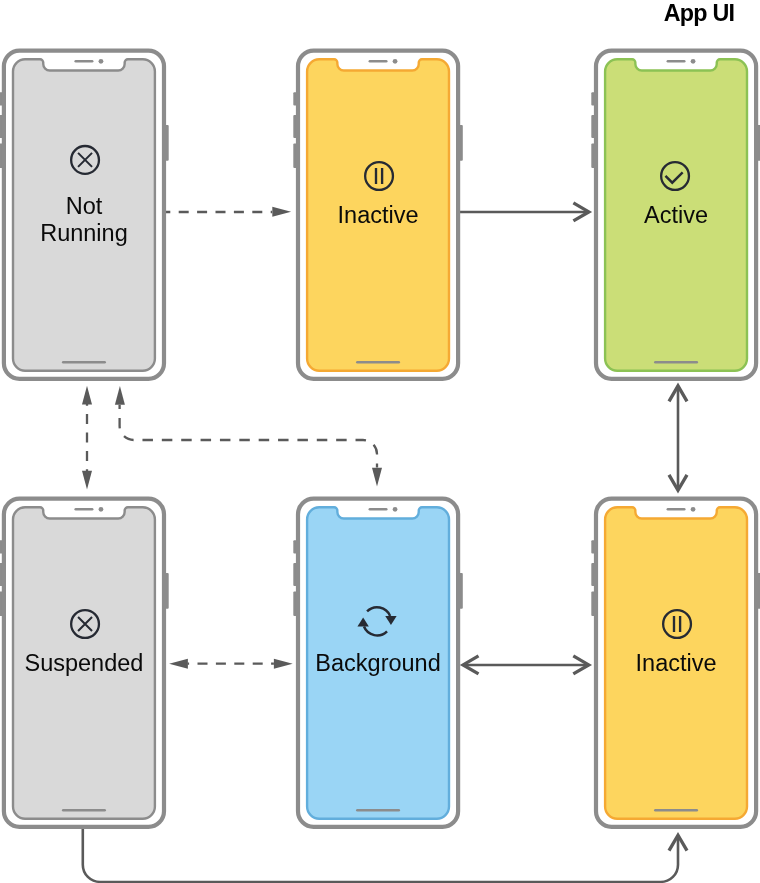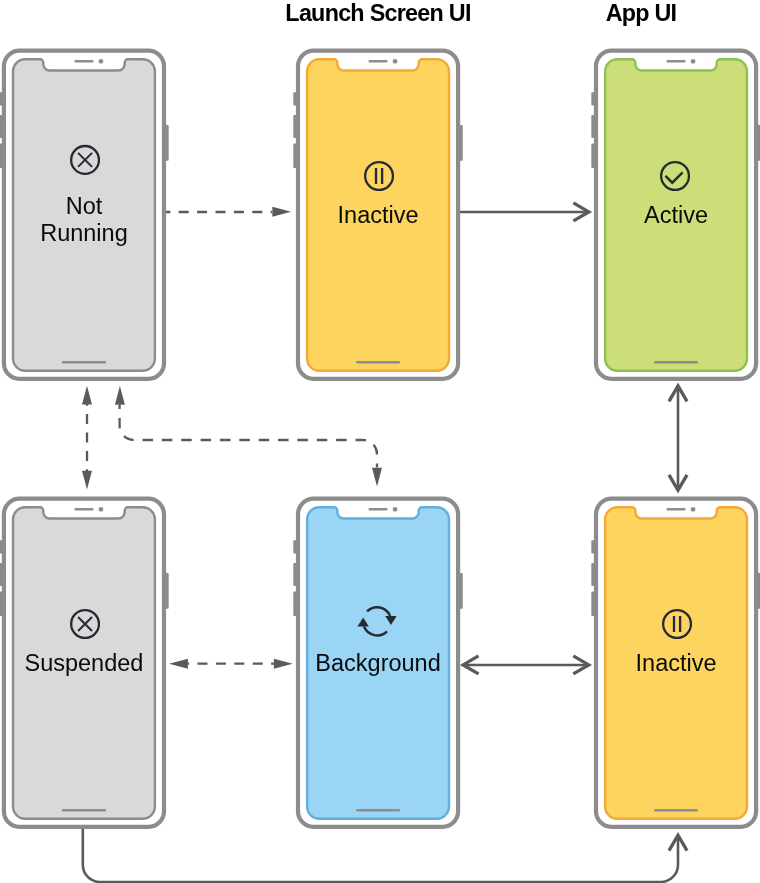--- a/index.html
+++ b/index.html
@@ -149,15 +149,14 @@
         <rect x="666.55" y="508" width="19" height="2.6" rx="1.3" fill="#8c8c8c"></rect>
         <circle cx="693.05" cy="509.3" r="2.4" fill="#8c8c8c"></circle>
         <rect x="654.05" y="809.1" width="44" height="2.4" rx="1.2" fill="#8c8c8c"></rect>
         <g>
           <circle cx="677.05" cy="624" r="13.9" fill="none" stroke="#262a33" stroke-width="2.3"></circle>
           <path d="M674,616.05 V631.95 M680.0999999999999,616.05 V631.95" stroke="#262a33" stroke-width="2.35" fill="none" stroke-linecap="butt"></path>
         </g>
         <text x="676.05" y="670.8" text-anchor="middle" class="plabel">Inactive</text>
       </g>
     </svg>
-<div class="hdr" style="left: 378px; top: 1.5px;">Launch Screen UI</div>
-    <div class="hdr" style="left: 641px; top: 1.5px;">App UI</div>
+    <div class="hdr" style="left: 699px; top: 1.5px;">App UI</div>
   </div>
 
 </body></html>

